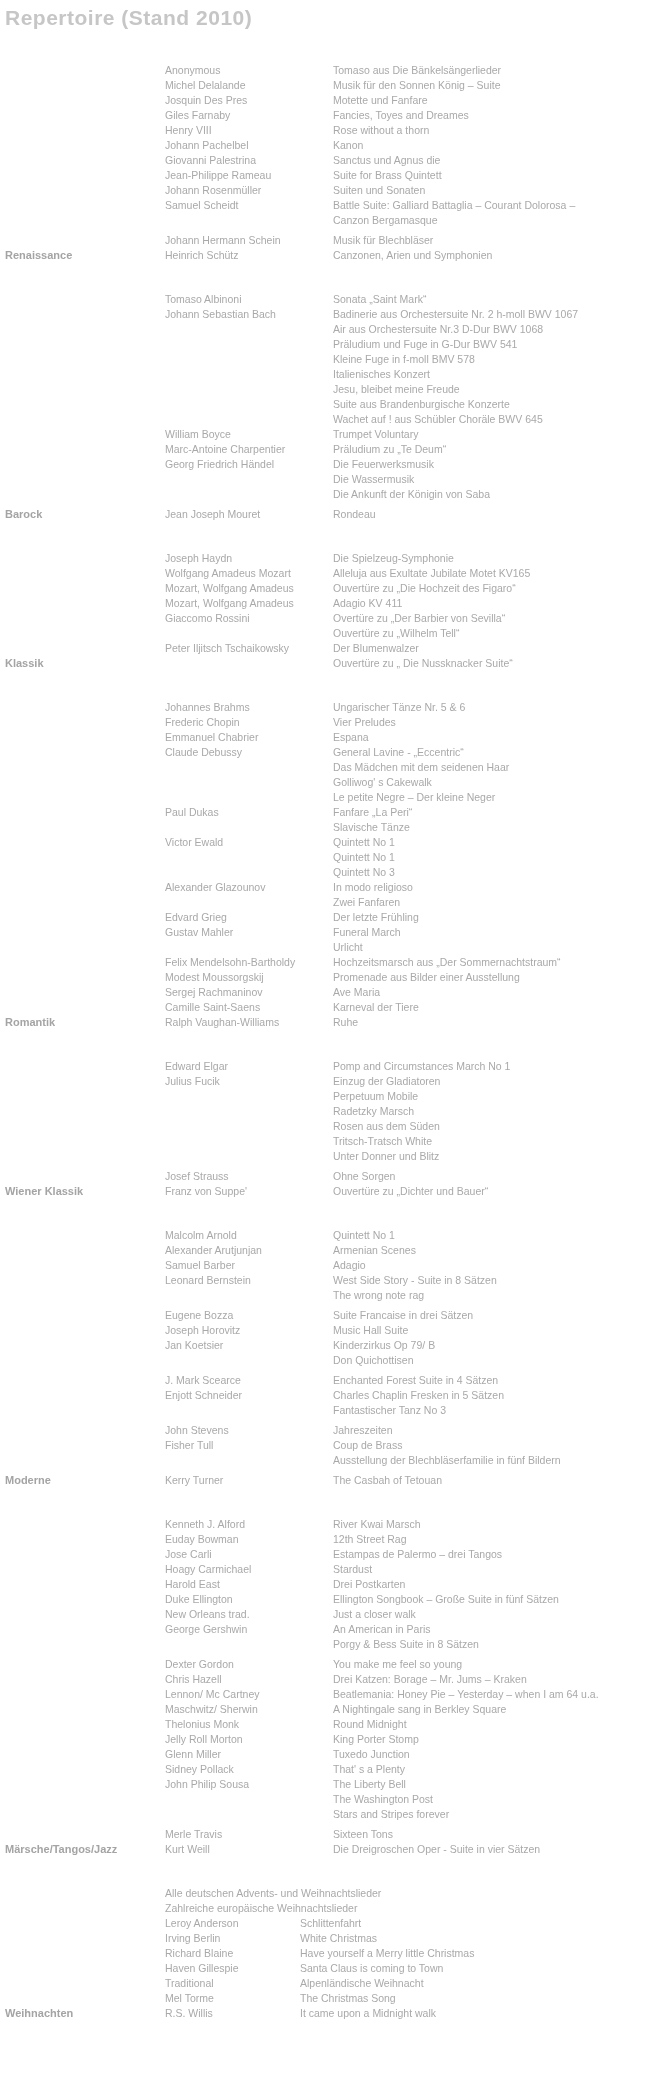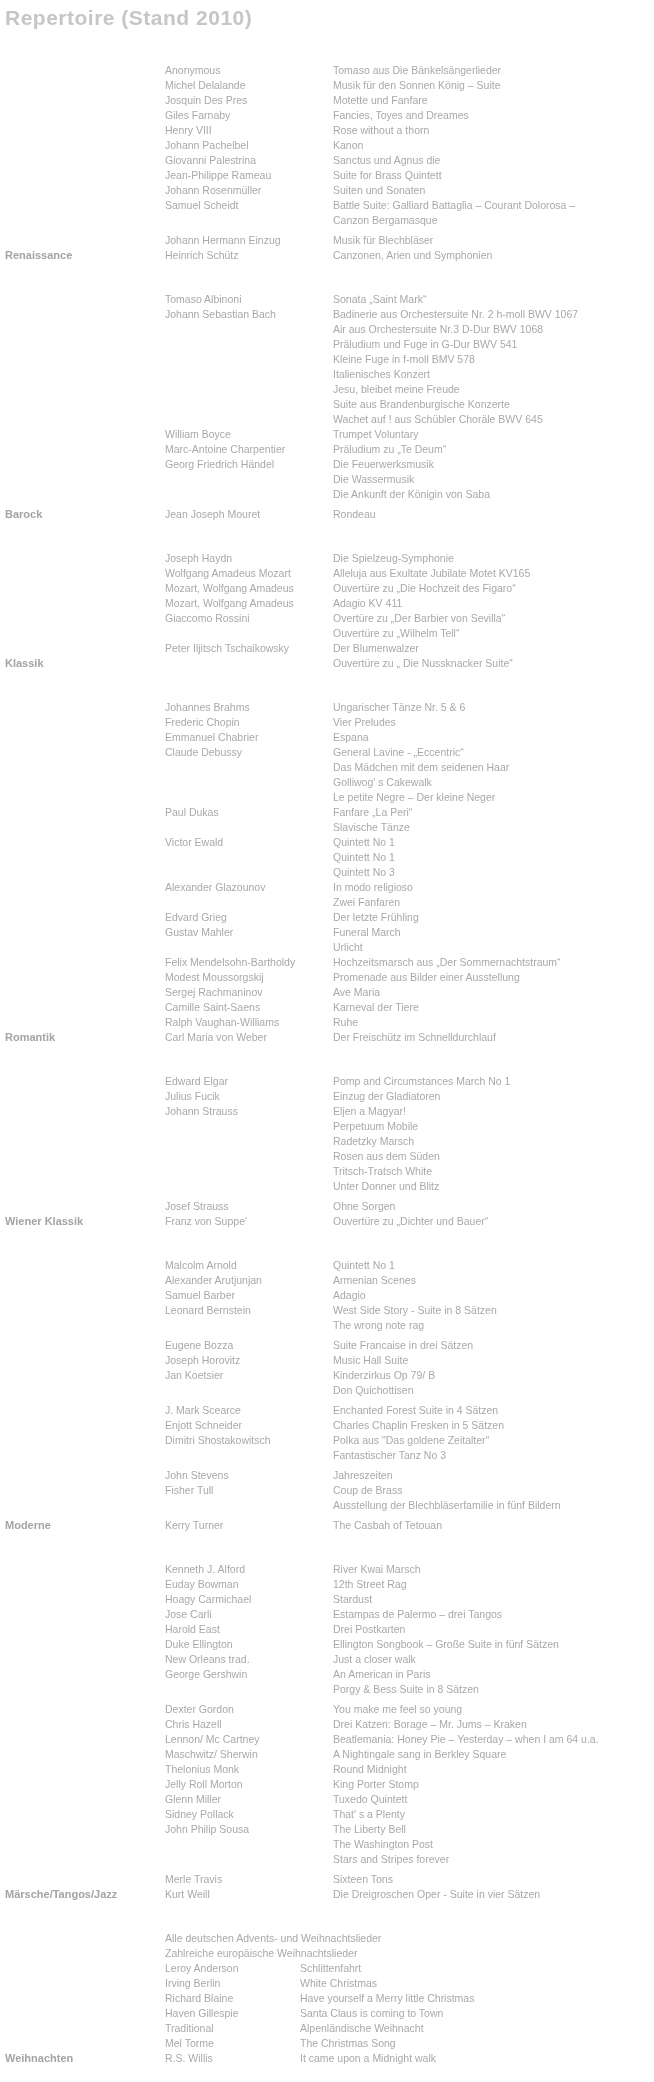--- a/index.html
+++ b/index.html
@@ -90,21 +90,21 @@
     <div class="composer">Samuel Scheidt</div>
     <div class="work">Battle Suite: Galliard Battaglia – Courant Dolorosa –</div>
   </div>
 
   <div class="row">
     <div class="composer"></div>
     <div class="work">Canzon Bergamasque</div>
   </div>
 
   <div class="row gap">
-    <div class="composer">Johann Hermann Einzug</div>
+    <div class="composer">Johann Hermann Schein</div>
     <div class="work">Musik für Blechbläser</div>
   </div>
 
   <div class="row">
     <div class="composer">Heinrich Schütz</div>
     <div class="work">Canzonen, Arien und Symphonien</div>
   </div>
 </div>
   </section>
 
@@ -340,44 +340,36 @@
   <div class="row">
     <div class="composer">Camille Saint-Saens</div>
     <div class="work">Karneval der Tiere</div>
   </div>
 
   <div class="row">
     <div class="composer">Ralph Vaughan-Williams</div>
     <div class="work">Ruhe</div>
   </div>
 
-  <div class="row">
-    <div class="composer">Carl Maria von Weber</div>
-    <div class="work">Der Freischütz im Schnelldurchlauf</div>
-  </div>
 </div>
   </section>
 
   <section class="section">
     <div class="section-label">Wiener Klassik</div>
     <div class="rows">
   <div class="row">
     <div class="composer">Edward Elgar</div>
     <div class="work">Pomp and Circumstances March No 1</div>
   </div>
 
   <div class="row">
     <div class="composer">Julius Fucik</div>
     <div class="work">Einzug der Gladiatoren</div>
   </div>
 
-  <div class="row">
-    <div class="composer">Johann Strauss</div>
-    <div class="work">Eljen a Magyar!</div>
-  </div>
 
   <div class="row">
     <div class="composer"></div>
     <div class="work">Perpetuum Mobile</div>
   </div>
 
   <div class="row">
     <div class="composer"></div>
     <div class="work">Radetzky Marsch</div>
   </div>
@@ -460,24 +452,20 @@
   <div class="row gap">
     <div class="composer">J. Mark Scearce</div>
     <div class="work">Enchanted  Forest Suite in 4 Sätzen</div>
   </div>
 
   <div class="row">
     <div class="composer">Enjott Schneider</div>
     <div class="work">Charles Chaplin Fresken in 5 Sätzen</div>
   </div>
 
-  <div class="row">
-    <div class="composer">Dimitri Shostakowitsch</div>
-    <div class="work">Polka aus  "Das goldene Zeitalter"</div>
-  </div>
 
   <div class="row">
     <div class="composer"></div>
     <div class="work">Fantastischer Tanz No 3</div>
   </div>
 
   <div class="row gap">
     <div class="composer">John Stevens</div>
     <div class="work">Jahreszeiten</div>
   </div>
@@ -506,30 +494,30 @@
     <div class="composer">Kenneth J. Alford</div>
     <div class="work">River Kwai Marsch</div>
   </div>
 
   <div class="row">
     <div class="composer">Euday Bowman</div>
     <div class="work">12th Street Rag</div>
   </div>
 
   <div class="row">
+    <div class="composer">Jose Carli</div>
+    <div class="work">Estampas de Palermo – drei Tangos</div>
+  </div>
+
+  <div class="row">
     <div class="composer">Hoagy Carmichael</div>
     <div class="work">Stardust</div>
   </div>
 
   <div class="row">
-    <div class="composer">Jose Carli</div>
-    <div class="work">Estampas de Palermo – drei Tangos</div>
-  </div>
-
-  <div class="row">
     <div class="composer">Harold East</div>
     <div class="work">Drei Postkarten</div>
   </div>
 
   <div class="row">
     <div class="composer">Duke Ellington</div>
     <div class="work">Ellington Songbook – Große Suite in fünf Sätzen</div>
   </div>
 
   <div class="row">
@@ -572,21 +560,21 @@
     <div class="work">Round Midnight</div>
   </div>
 
   <div class="row">
     <div class="composer">Jelly Roll Morton</div>
     <div class="work">King Porter Stomp</div>
   </div>
 
   <div class="row">
     <div class="composer">Glenn Miller</div>
-    <div class="work">Tuxedo Quintett</div>
+    <div class="work">Tuxedo Junction</div>
   </div>
 
   <div class="row">
     <div class="composer">Sidney Pollack</div>
     <div class="work">That' s a Plenty</div>
   </div>
 
   <div class="row">
     <div class="composer">John Philip Sousa</div>
     <div class="work">The Liberty Bell</div>

